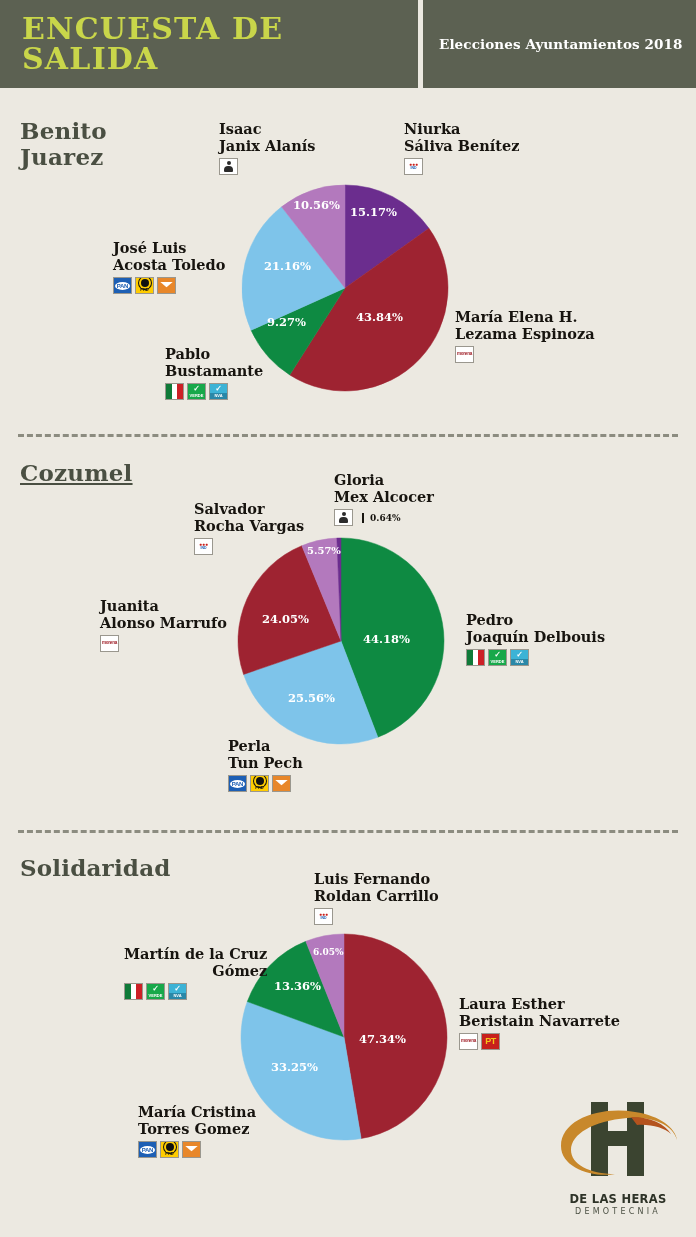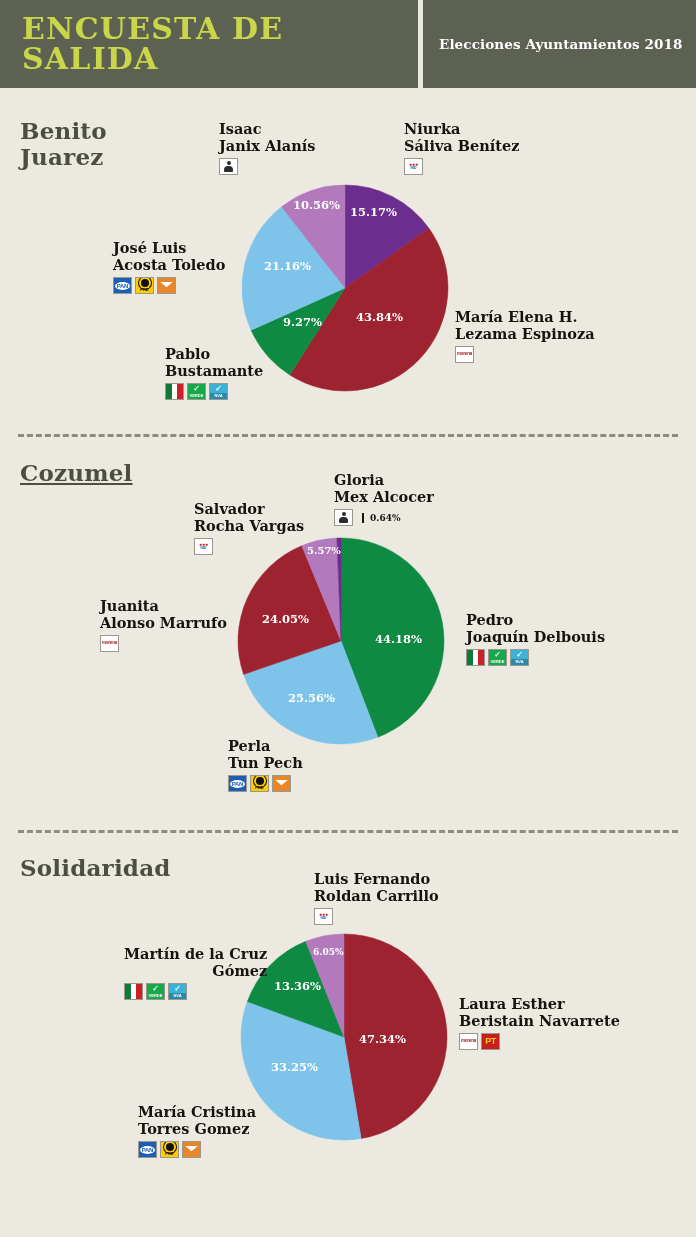--- a/index.html
+++ b/index.html
@@ -198,21 +198,21 @@
             <path d="M 105 105 L 105 2 A 103 103 0 0 1 188.97065752813887 45.351624713727425 Z" fill="#6b2d8e" stroke="#6b2d8e" stroke-width="0.5"></path>
             <path d="M 105 105 L 188.97065752813887 45.351624713727425 A 103 103 0 0 1 49.75520880605486 191.93108216246594 Z" fill="#9e2331" stroke="#9e2331" stroke-width="0.5"></path>
             <path d="M 105 105 L 49.75520880605486 191.93108216246594 A 103 103 0 0 1 11.04573363660586 147.2089544068126 Z" fill="#0e8a42" stroke="#0e8a42" stroke-width="0.5"></path>
             <path d="M 105 105 L 11.04573363660586 147.2089544068126 A 103 103 0 0 1 41.56420494044332 23.8526038300555 Z" fill="#7ec4ea" stroke="#7ec4ea" stroke-width="0.5"></path>
             <path d="M 105 105 L 41.56420494044332 23.8526038300555 A 103 103 0 0 1 104.99999999999999 2 Z" fill="#b379bd" stroke="#b379bd" stroke-width="0.5"></path>
           </g>
       </svg>
 
       <div style="position:absolute;left:110px;top:22px;font-family:'DejaVu Serif',serif;font-weight:bold;font-size:11.5px;color:#fff;">15.17%</div>
       <div style="position:absolute;left:116px;top:127px;font-family:'DejaVu Serif',serif;font-weight:bold;font-size:11.5px;color:#fff;">43.84%</div>
-      <div style="position:absolute;left:43px;top:132px;font-family:'DejaVu Serif',serif;font-weight:bold;font-size:11.5px;color:#fff;">9.27%</div>
+      <div style="position:absolute;left:27px;top:132px;font-family:'DejaVu Serif',serif;font-weight:bold;font-size:11.5px;color:#fff;">9.27%</div>
       <div style="position:absolute;left:24px;top:76px;font-family:'DejaVu Serif',serif;font-weight:bold;font-size:11.5px;color:#fff;">21.16%</div>
       <div style="position:absolute;left:53px;top:15px;font-family:'DejaVu Serif',serif;font-weight:bold;font-size:11.5px;color:#fff;">10.56%</div>
     </div>
 
     <div class="callout" style="left:219px; top:120px;">
       <div class="cname">Isaac</div>
       <div class="cname">Janix Alanís</div>
       <div class="logos">
         <span class="chip ind">
             <span class="person"></span>
@@ -292,21 +292,21 @@
     <div class="pie-wrap" style="left:236px; top:536px;">
       <svg class="pie" width="210" height="210" viewBox="0 0 210 210">
         <g id="pie1-slices">
             <path d="M 105 105 L 105 2 A 103 103 0 0 1 141.83132806504787 201.18967342165593 Z" fill="#0e8a42" stroke="#0e8a42" stroke-width="0.5"></path>
             <path d="M 105 105 L 141.83132806504787 201.18967342165593 A 103 103 0 0 1 7.574190176185056 138.42471510983816 Z" fill="#7ec4ea" stroke="#7ec4ea" stroke-width="0.5"></path>
             <path d="M 105 105 L 7.574190176185056 138.42471510983816 A 103 103 0 0 1 65.82289284203442 9.741644593593364 Z" fill="#9e2331" stroke="#9e2331" stroke-width="0.5"></path>
             <path d="M 105 105 L 65.82289284203442 9.741644593593364 A 103 103 0 0 1 100.85924041561599 2.0832661319631 Z" fill="#b379bd" stroke="#b379bd" stroke-width="0.5"></path>
             <path d="M 105 105 L 100.85924041561599 2.0832661319631 A 103 103 0 0 1 105.00000000000007 2 Z" fill="#6b2d8e" stroke="#6b2d8e" stroke-width="0.5"></path>
           </g>
       </svg>
-      <div style="position:absolute;left:139px;top:96px;font-family:'DejaVu Serif',serif;font-weight:bold;font-size:11.5px;color:#fff;">44.18%</div>
+      <div style="position:absolute;left:127px;top:96px;font-family:'DejaVu Serif',serif;font-weight:bold;font-size:11.5px;color:#fff;">44.18%</div>
       <div style="position:absolute;left:52px;top:155px;font-family:'DejaVu Serif',serif;font-weight:bold;font-size:11.5px;color:#fff;">25.56%</div>
       <div style="position:absolute;left:26px;top:76px;font-family:'DejaVu Serif',serif;font-weight:bold;font-size:11.5px;color:#fff;">24.05%</div>
       <div style="position:absolute;left:71px;top:9px;font-family:'DejaVu Serif',serif;font-weight:bold;font-size:10px;color:#fff;">5.57%</div>
     </div>
 
     <div class="callout" style="left:194px; top:500px;">
       <div class="cname">Salvador</div>
       <div class="cname">Rocha Vargas</div>
       <div class="logos">
         <span class="chip ind2">
@@ -458,14 +458,25 @@
             <span class="t">PRD</span>
           </span>
         <span class="chip mc">
             <span class="env"></span>
           </span>
       </div>
     </div>
   </div>
 
 
+  <div class="brand">
+    <svg width="130" height="88" viewBox="0 0 130 88">
+      <rect x="38" y="4" width="17" height="74" fill="#3b4430"></rect>
+      <rect x="74" y="4" width="17" height="74" fill="#3b4430"></rect>
+      <rect x="55" y="33" width="19" height="15" fill="#3b4430"></rect>
+      <path d="M8,48 C8,22 46,8 82,14 C108,18 122,30 124,42 C120,26 98,18 74,20 C40,23 18,36 18,52 C18,66 36,76 62,76 C40,80 8,70 8,48 Z" fill="#c8882b"></path>
+      <path d="M78,19 C98,19 112,26 118,36 C112,30 98,26 84,27 Z" fill="#b4531e"></path>
+    </svg>
+    <div class="brand-name">DE LAS HERAS</div>
+    <div class="brand-sub">DEMOTECNIA</div>
+  </div>
 
 </div>
 
 </body></html>

